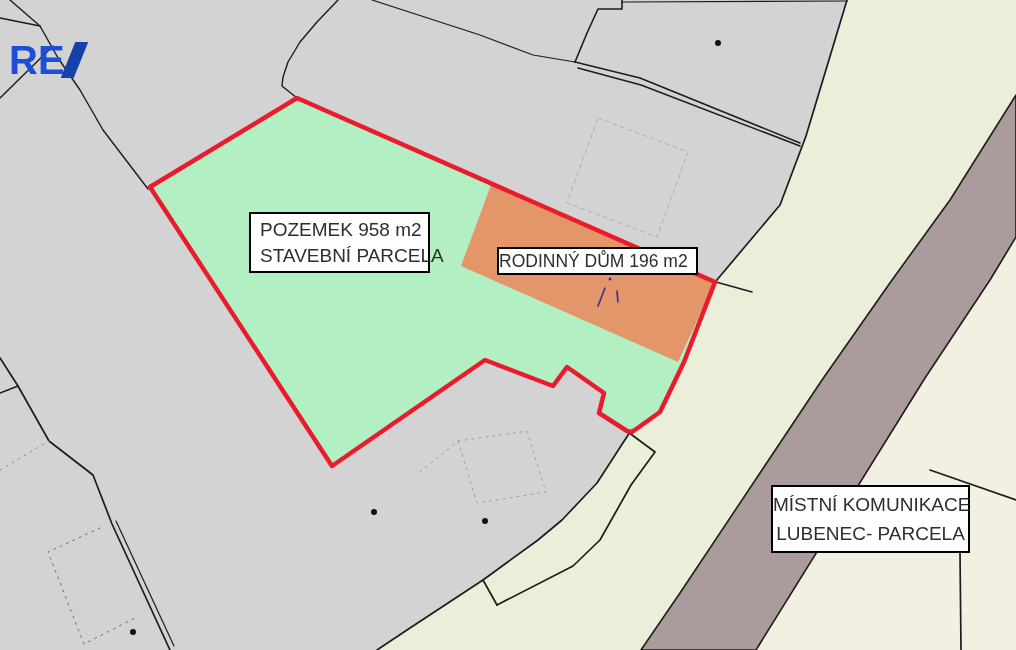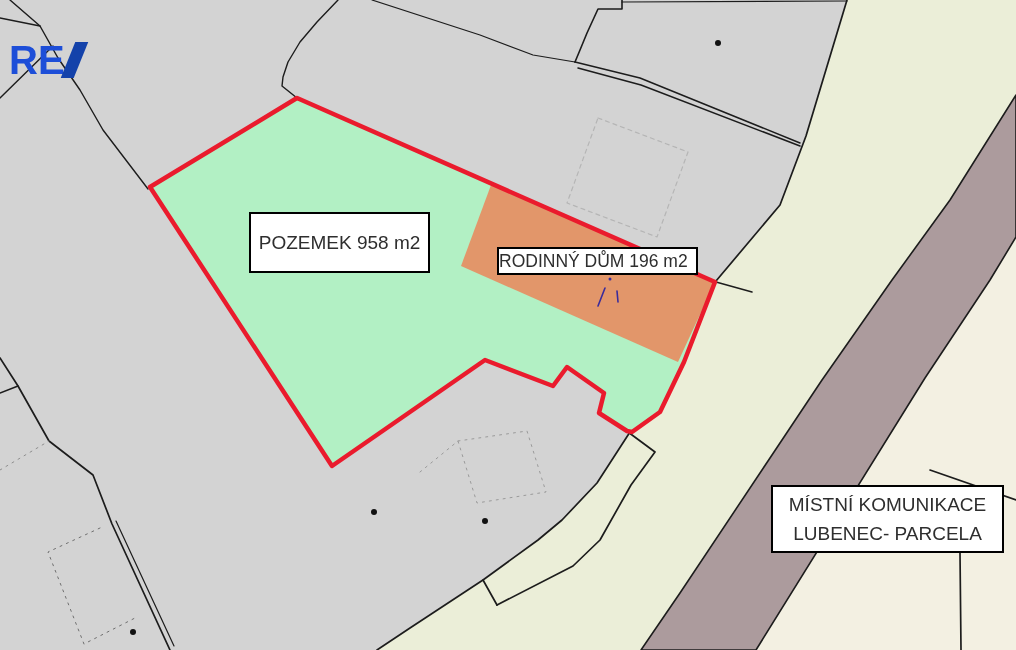--- a/index.html
+++ b/index.html
@@ -6,23 +6,23 @@
   .stage{
     position:relative;width:1016px;height:650px;overflow:hidden;
     font-family:"Liberation Sans",sans-serif;background:#d3d3d3;
   }
   .stage svg{position:absolute;left:0;top:0;width:1016px;height:650px;display:block;}
   .map-label{
     position:absolute;box-sizing:border-box;background:#ffffff;border:2px solid #000;
     color:#2e2e2e;display:flex;flex-direction:column;justify-content:center;
     white-space:nowrap;z-index:3;
   }
-  .label-parcel{left:249px;top:212px;width:181px;height:61px;font-size:19px;line-height:26px;text-align:center;}
+  .label-parcel{left:249px;top:212px;width:181px;height:61px;font-size:19px;line-height:26px;padding-left:9px;}
   .label-house{left:497px;top:247px;width:201px;height:28px;font-size:17.5px;line-height:22px;}
-  .label-road{left:771px;top:485px;width:233px;height:68px;font-size:19px;line-height:29px;text-align:center;}
+  .label-road{left:771px;top:485px;width:199px;height:68px;font-size:19px;line-height:29px;text-align:center;}
   .remax{
     position:absolute;left:9px;top:40px;z-index:3;font-weight:700;font-size:40px;
     letter-spacing:0px;display:flex;align-items:center;line-height:1;
   }
   .remax .re,.remax .max{color:#1d4ed8;}
   .remax .slash{
     display:inline-block;width:13px;height:36px;background:#1442aa;
     transform:skewX(-22deg);margin:0 2px 0 3px;
   }
 </style>
@@ -72,20 +72,21 @@
       <circle cx="133" cy="632" r="3" fill="#111111"></circle>
     </svg>
 
   <div class="remax">
     <span class="re">RE</span>
     <span class="slash"></span>
   </div>
 
   <div class="map-label label-parcel">
     <span>POZEMEK 958 m2</span>
+    <span>STAVEBNÍ PARCELA</span>
   </div>
 
   <div class="map-label label-house">
     <span>RODINNÝ DŮM 196 m2</span>
   </div>
 
   <div class="map-label label-road">
     <span>MÍSTNÍ KOMUNIKACE</span>
     <span>LUBENEC- PARCELA</span>
   </div>

